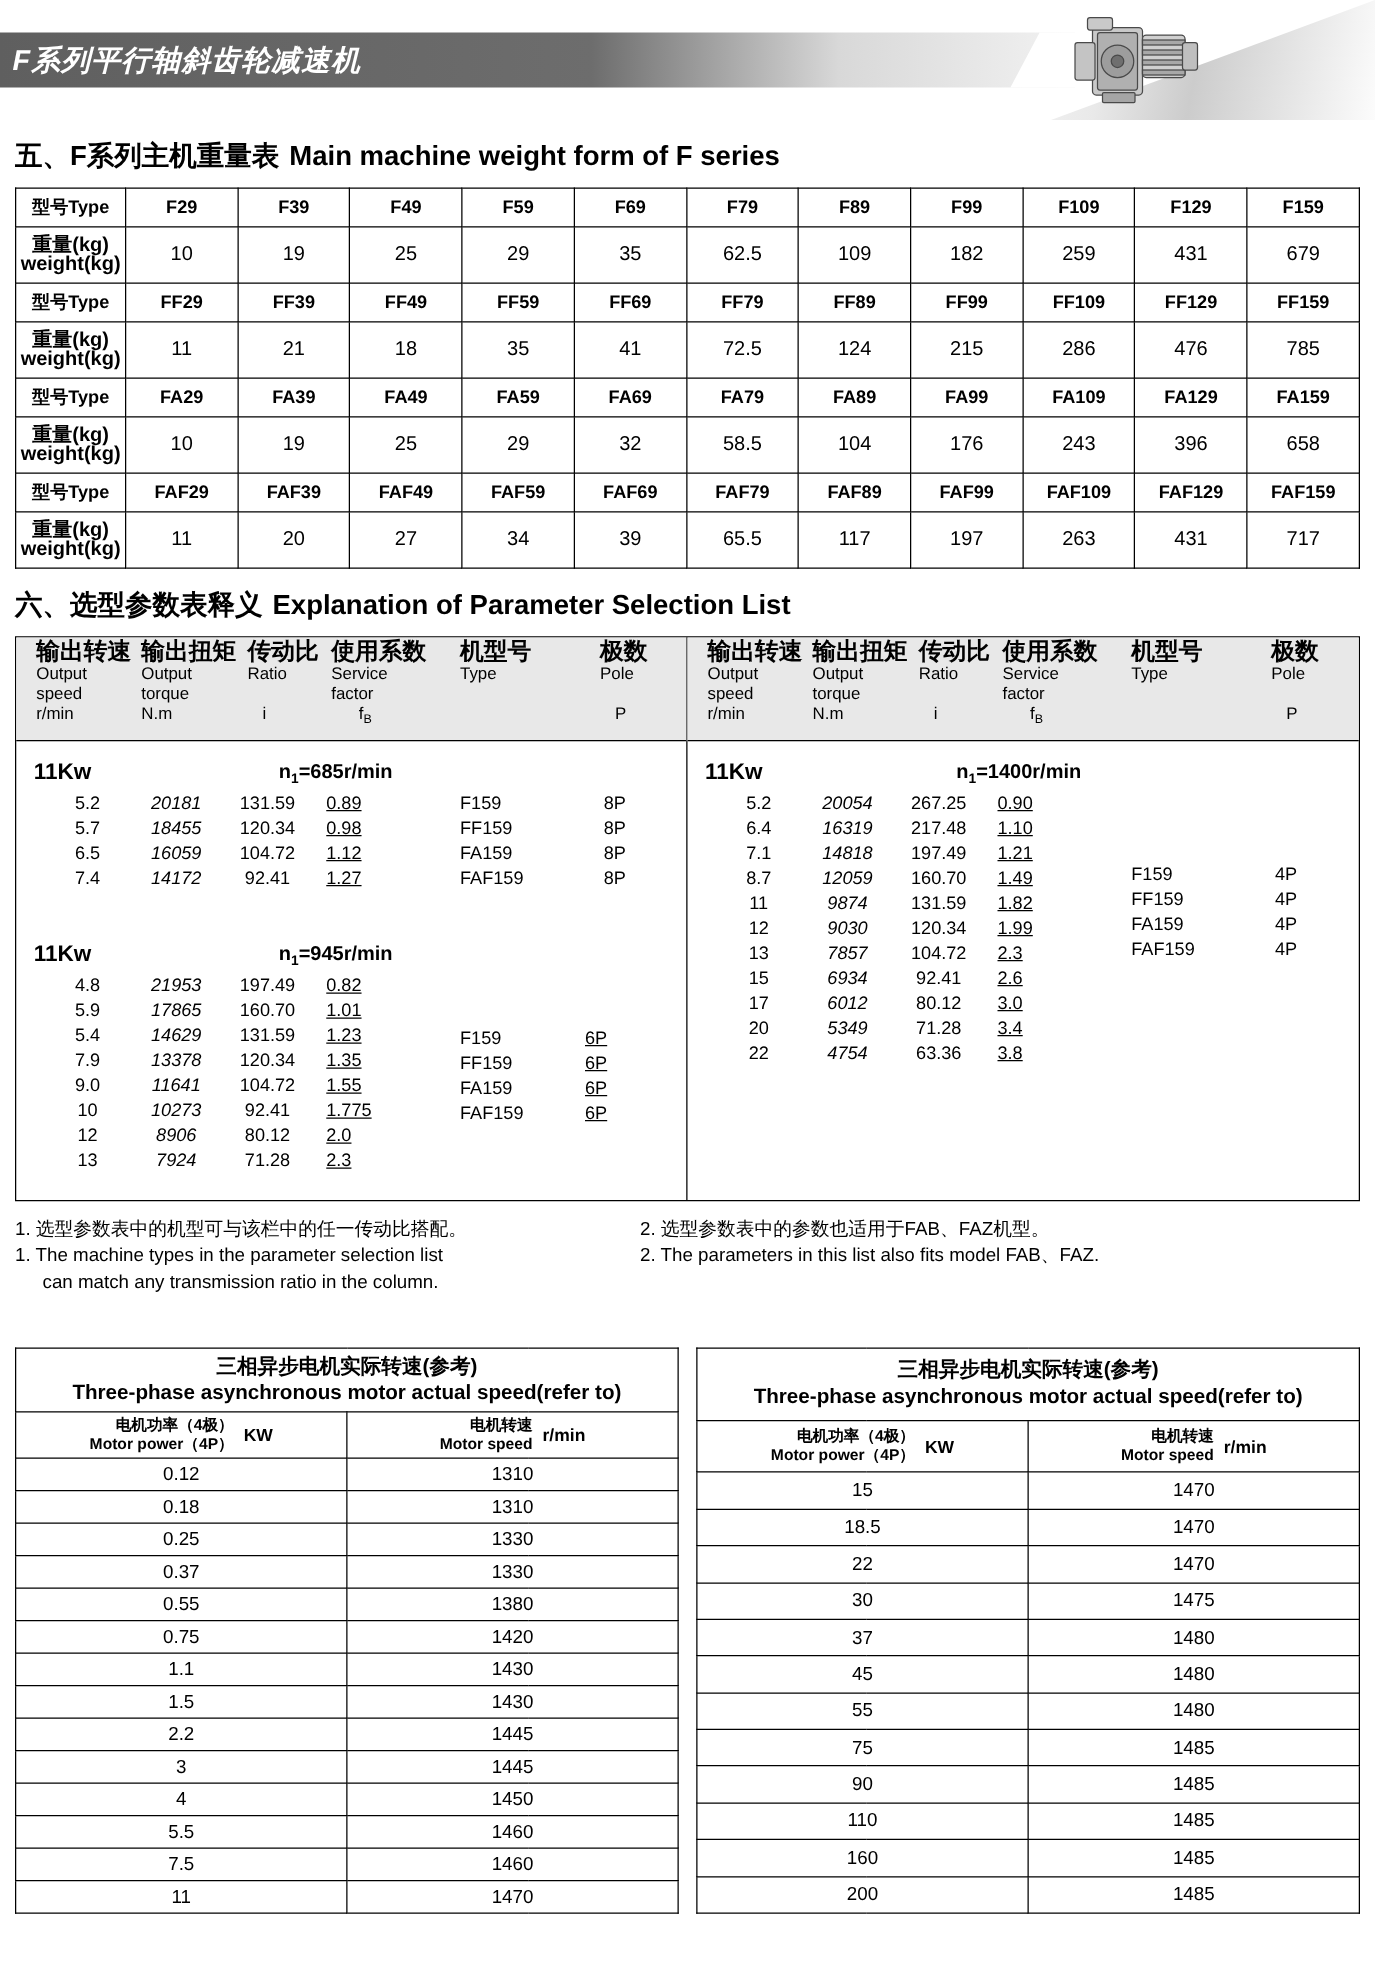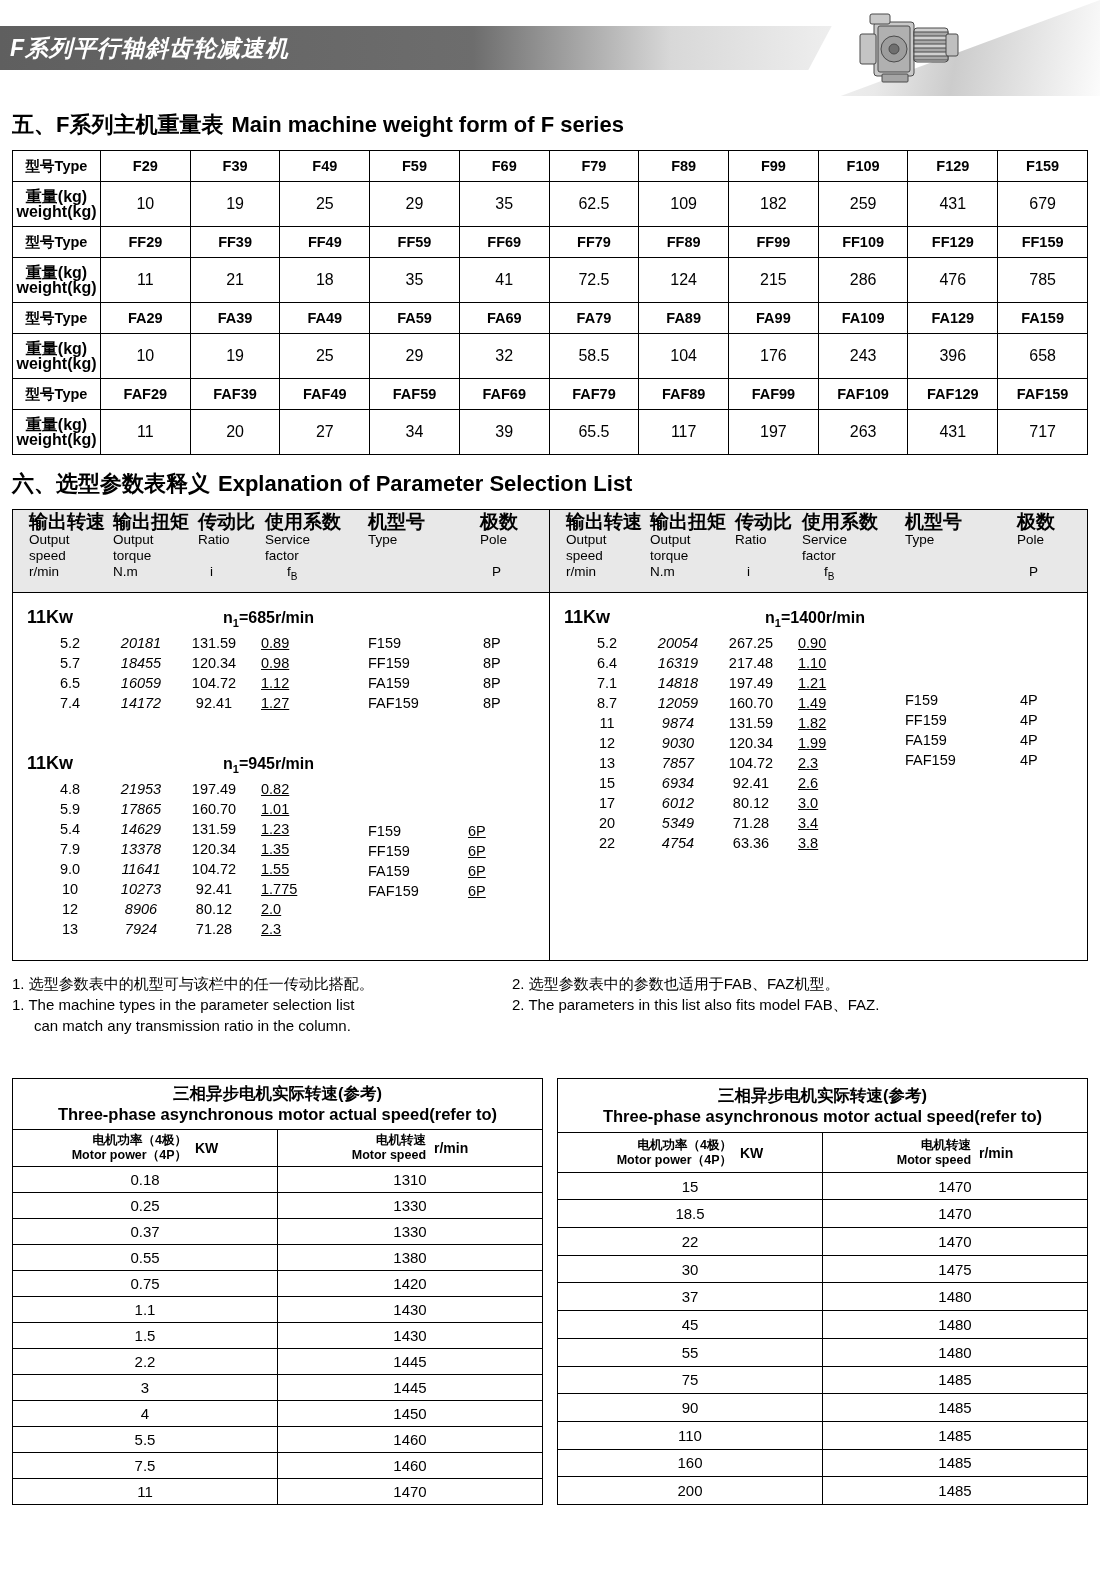--- a/index.html
+++ b/index.html
@@ -728,20 +728,24 @@
           <div class="hsplit">
             <div class="stack">
               <div>电机转速</div>
               <div>Motor speed</div>
             </div>
             <div class="unit">r/min</div>
           </div>
         </td>
       </tr>
       <tr>
+          <td colspan="2">0.12</td>
+          <td colspan="2">1310</td>
+        </tr>
+      <tr>
           <td colspan="2">0.18</td>
           <td colspan="2">1310</td>
         </tr>
       <tr>
           <td colspan="2">0.25</td>
           <td colspan="2">1330</td>
         </tr>
       <tr>
           <td colspan="2">0.37</td>
           <td colspan="2">1330</td>

